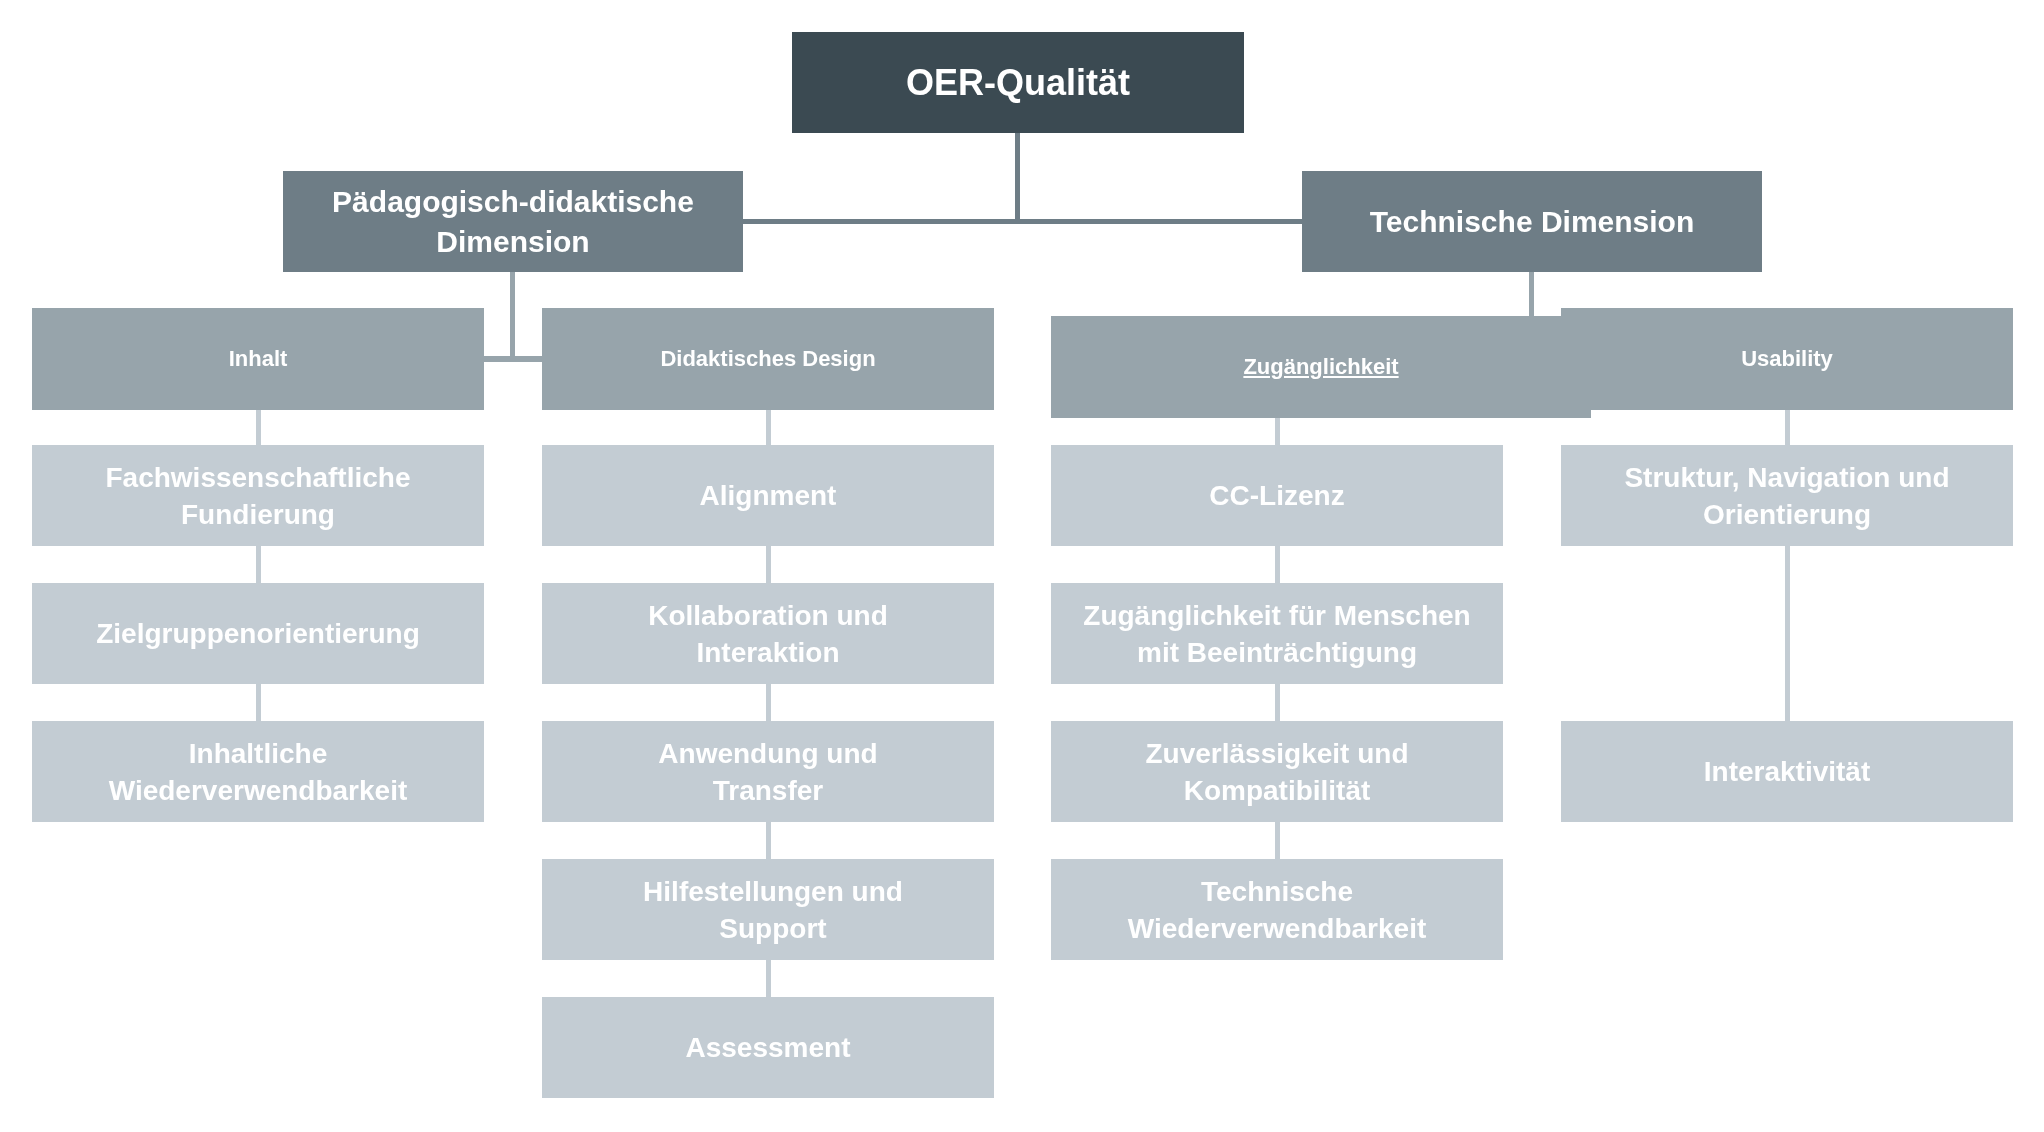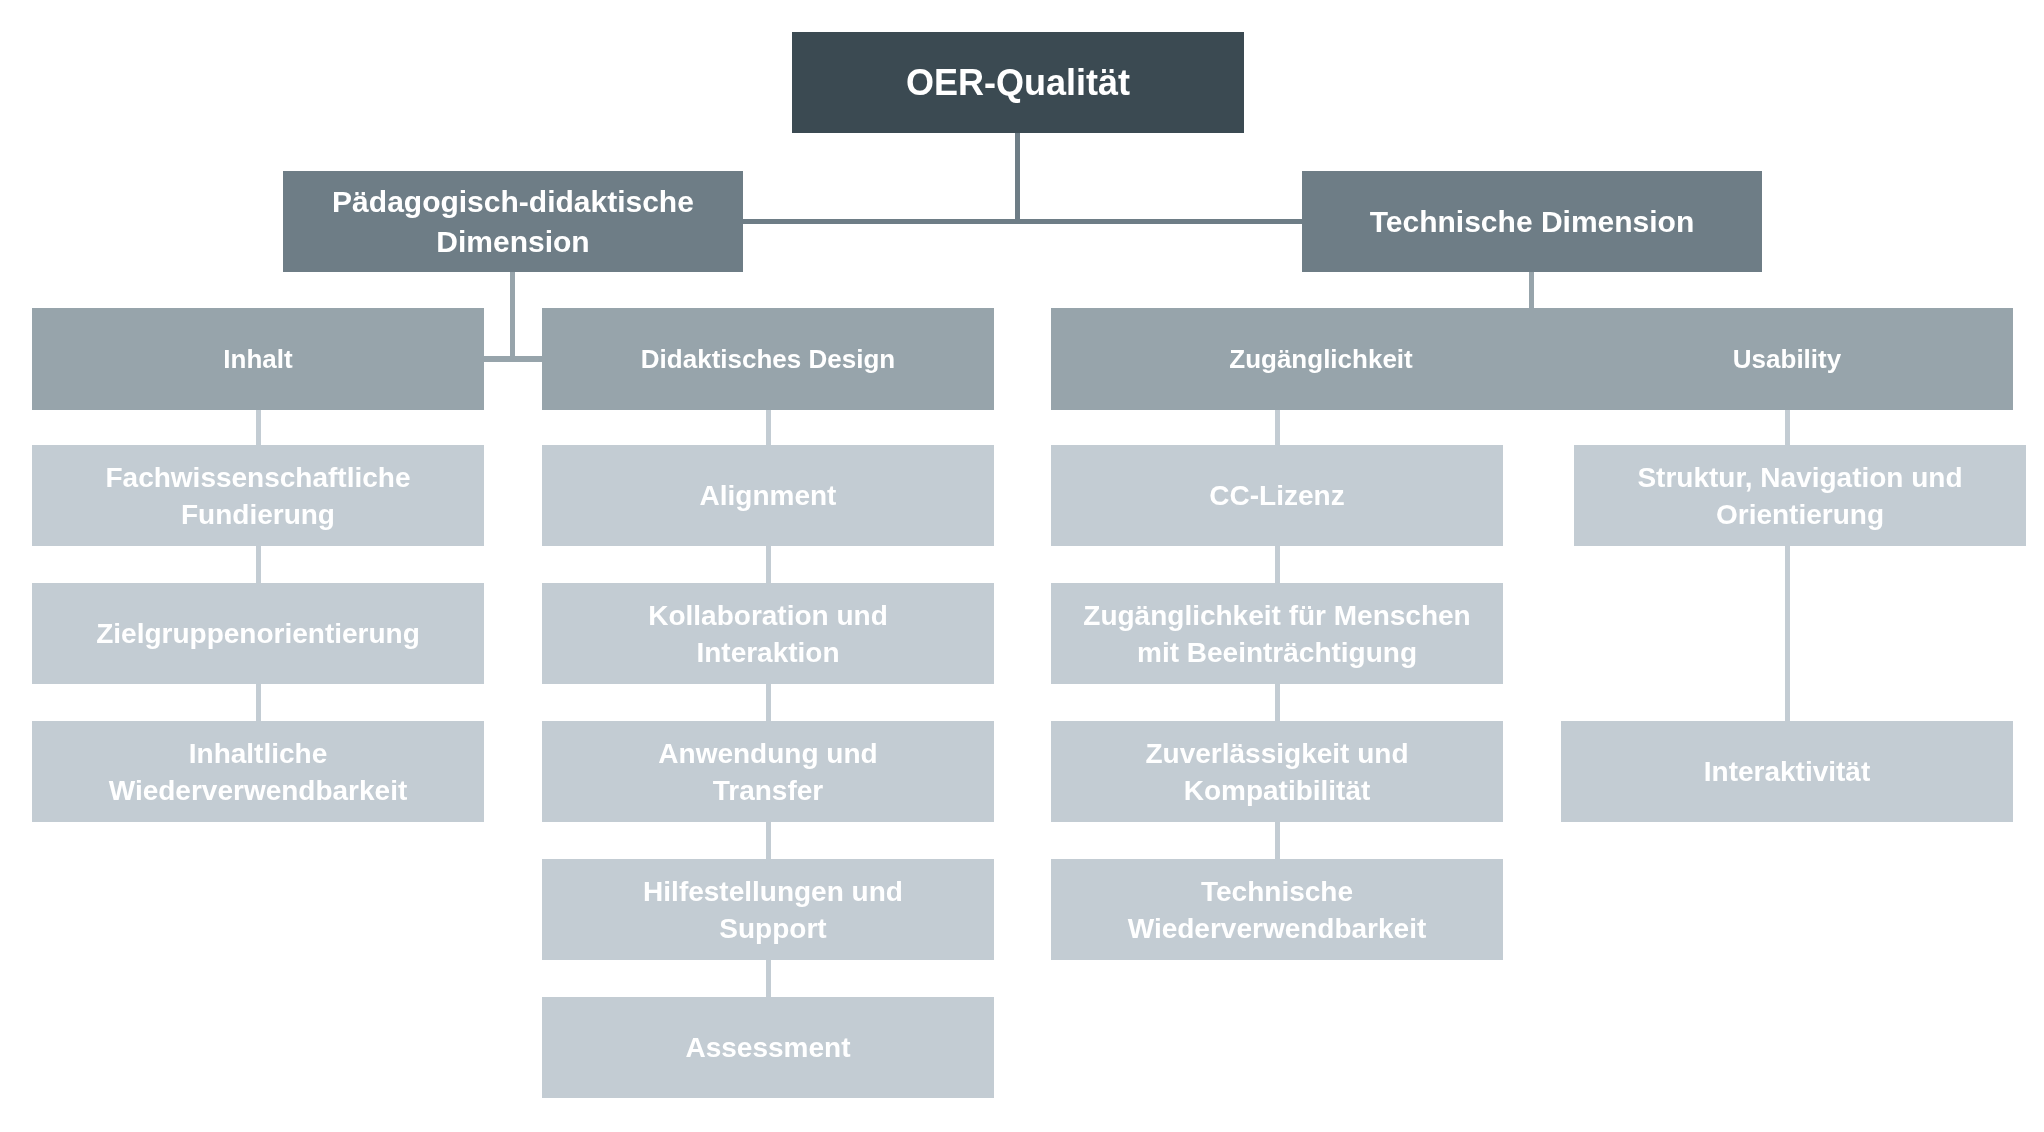--- a/index.html
+++ b/index.html
@@ -19,21 +19,21 @@
     text-align: center;
     color: #ffffff;
     font-weight: bold;
     white-space: pre-line;
     box-sizing: border-box;
     z-index: 2;
     padding: 0 10px;
   }
   .lvl1 { font-size: 36px; line-height: 38px; }
   .lvl2 { font-size: 30px; line-height: 40px; }
-  .lvl3 { font-size: 26px; line-height: 38px; }
+  .lvl3 { font-size: 22px; line-height: 38px; }
   .lvl4 { font-size: 28px; line-height: 37px; }
   .line { position: absolute; z-index: 1; }
 </style>
 </head>
 <body>
 
 <div class="canvas" style="background-color: rgb(255, 255, 255);">
 
   <div class="line" style="left: 1015px; top: 133px; width: 5px; height: 90px; background-color: rgb(110, 125, 134);"></div>
   <div class="line" style="left: 743px; top: 219px; width: 559px; height: 5px; background-color: rgb(110, 125, 134);"></div>
@@ -65,27 +65,27 @@
   <div class="node lvl3" style="left: 542px; top: 308px; width: 452px; height: 102px; background-color: rgb(151, 164, 171);">Didaktisches Design</div>
   <div class="node lvl4" style="left: 542px; top: 445px; width: 452px; height: 101px; background-color: rgb(195, 204, 211);">Alignment</div>
   <div class="node lvl4" style="left: 542px; top: 583px; width: 452px; height: 101px; background-color: rgb(195, 204, 211);">Kollaboration und
 Interaktion</div>
   <div class="node lvl4" style="left: 542px; top: 721px; width: 452px; height: 101px; background-color: rgb(195, 204, 211);">Anwendung und
 Transfer</div>
   <div class="node lvl4" style="left: 542px; top: 859px; width: 452px; height: 101px; background-color: rgb(195, 204, 211); padding-left: 20px;">Hilfestellungen und
 Support</div>
   <div class="node lvl4" style="left: 542px; top: 997px; width: 452px; height: 101px; background-color: rgb(195, 204, 211);">Assessment</div>
 
-  <div class="node lvl3" style="left: 1051px; top: 308px; width: 540px; height: 102px; background-color: rgb(151, 164, 171);">Zugänglichkeit</div>
+  <div class="node lvl3" style="left: 1051px; top: 316px; width: 540px; height: 102px; background-color: rgb(151, 164, 171); text-decoration: underline;">Zugänglichkeit</div>
   <div class="node lvl4" style="left: 1051px; top: 445px; width: 452px; height: 101px; background-color: rgb(195, 204, 211);">CC-Lizenz</div>
   <div class="node lvl4" style="left: 1051px; top: 583px; width: 452px; height: 101px; background-color: rgb(195, 204, 211);">Zugänglichkeit für Menschen
 mit Beeinträchtigung</div>
   <div class="node lvl4" style="left: 1051px; top: 721px; width: 452px; height: 101px; background-color: rgb(195, 204, 211);">Zuverlässigkeit und
 Kompatibilität</div>
   <div class="node lvl4" style="left: 1051px; top: 859px; width: 452px; height: 101px; background-color: rgb(195, 204, 211);">Technische
 Wiederverwendbarkeit</div>
 
   <div class="node lvl3" style="left: 1561px; top: 308px; width: 452px; height: 102px; background-color: rgb(151, 164, 171);">Usability</div>
-  <div class="node lvl4" style="left: 1561px; top: 445px; width: 452px; height: 101px; background-color: rgb(195, 204, 211); margin-left: 13px;">Struktur, Navigation und
+  <div class="node lvl4" style="left: 1561px; top: 445px; width: 452px; height: 101px; background-color: rgb(195, 204, 211);">Struktur, Navigation und
 Orientierung</div>
   <div class="node lvl4" style="left: 1561px; top: 721px; width: 452px; height: 101px; background-color: rgb(195, 204, 211);">Interaktivität</div>
 
 </div>
 
 </body></html>

